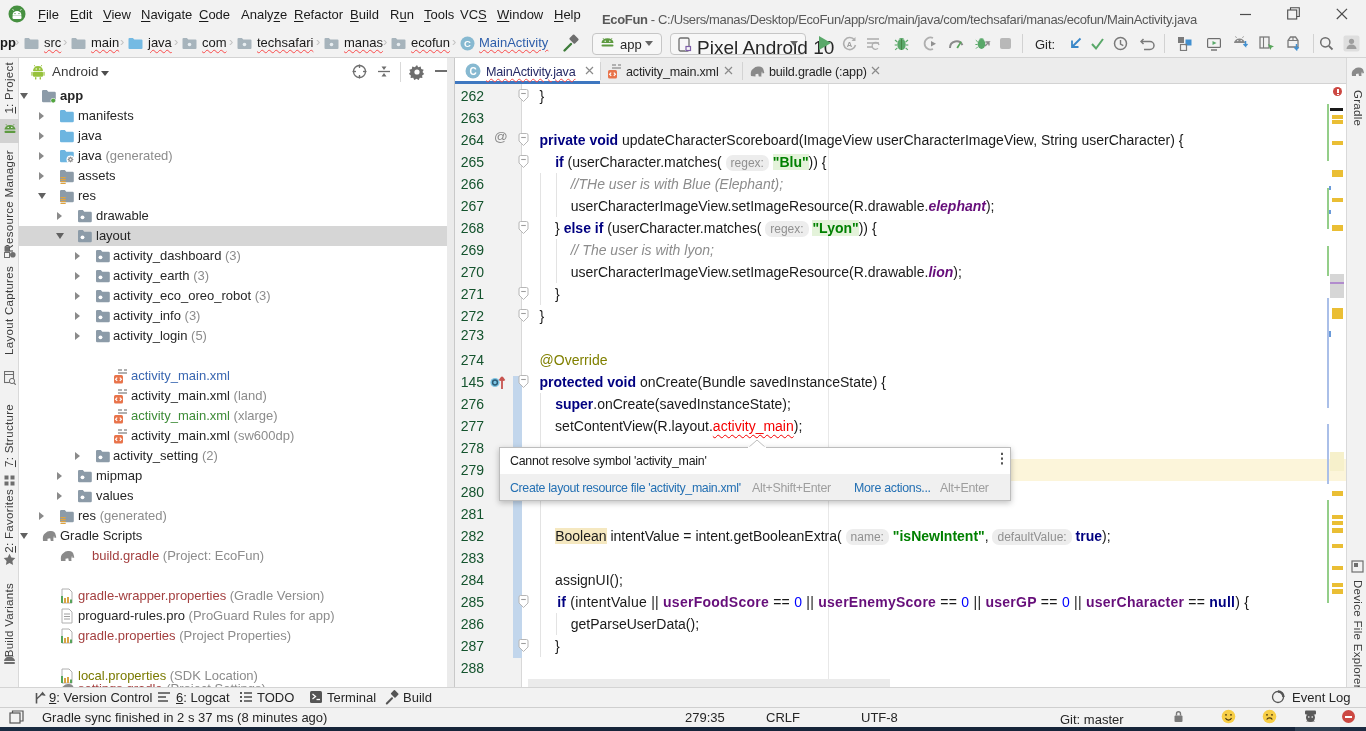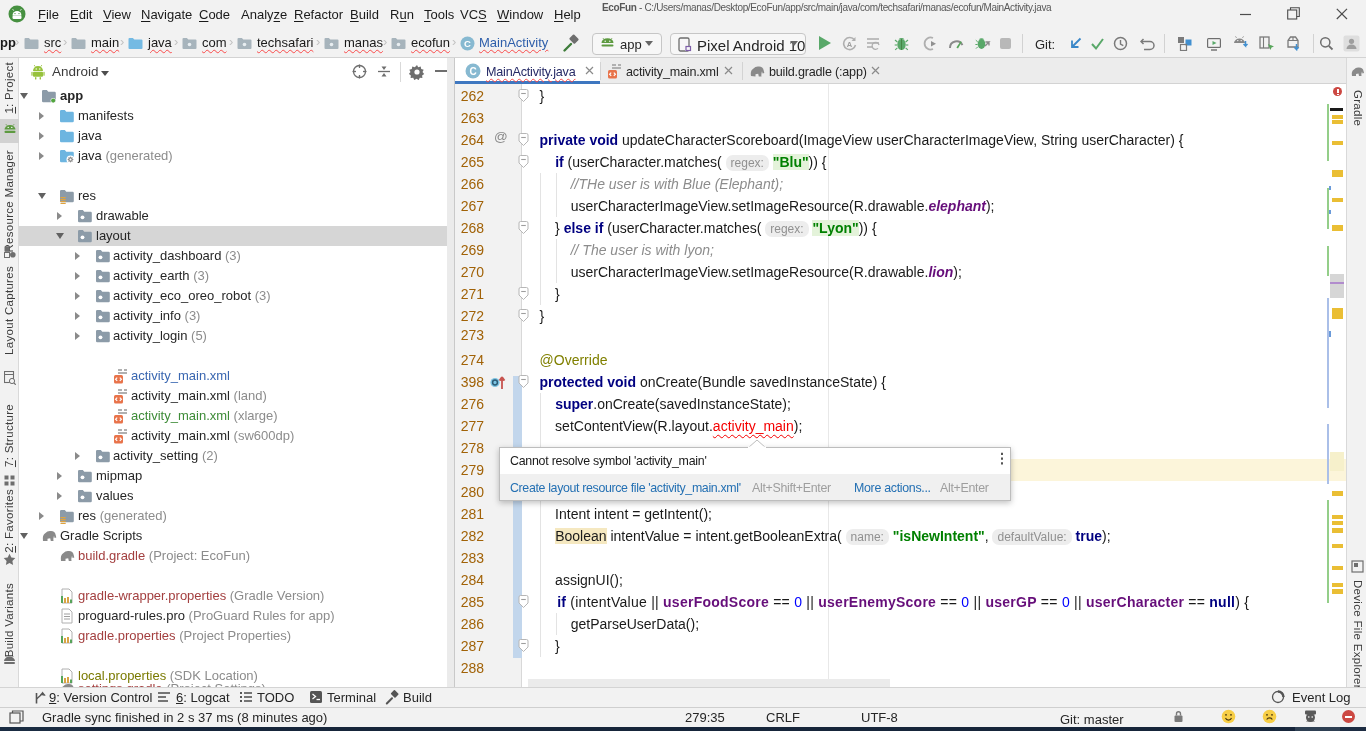--- a/index.html
+++ b/index.html
@@ -4,21 +4,21 @@
 <style>
   * { margin:0; padding:0; box-sizing:border-box; }
   html,body { width:1366px; height:731px; overflow:hidden; }
   body { font-family:"Liberation Sans", sans-serif; position:relative; background:#fff; font-size:13px; color:#262626; }
   .abs { position:absolute; }
   
   #titlebar { left:0; top:0; width:1366px; height:28px; background:#f2f2f2; }
   #toolbar { left:0; top:28px; width:1366px; height:30px; background:#f2f2f2; border-bottom:1px solid #d3d3d3; }
   .menu { position:absolute; top:7px; font-size:13px; color:#1a1a1a; }
   .menu u { text-decoration:underline; text-underline-offset:2px; }
-  #wintitle { position:absolute; top:2px; left:602px; font-size:10px; color:#585858; white-space:pre; letter-spacing:-0.35px; }
+  #wintitle { position:absolute; top:12px; left:602px; font-size:13px; color:#585858; white-space:pre; letter-spacing:-0.35px; }
   .crumb { position:absolute; top:35px; font-size:13px; color:#1a1a1a; }
   .sq { text-decoration:underline; text-decoration-style:wavy; text-decoration-color:#fa4b4b; text-decoration-thickness:1px; text-underline-offset:2px; }
   .chev { position:absolute; top:34px; color:#c2c2c2; font-size:13px; }
   .combo { position:absolute; top:33px; height:22px; border:1px solid #c6c6c6; border-radius:4px; background:#f7f7f7; font-size:13px; color:#1a1a1a; }
   
   #lstrip { left:0; top:58px; width:19px; height:629px; background:#f2f2f2; border-right:1px solid #d9d9d9; }
   #rstrip { left:1346px; top:58px; width:20px; height:629px; background:#f2f2f2; border-left:1px solid #d9d9d9; }
   .vtext { position:absolute; writing-mode:vertical-rl; transform:rotate(180deg); font-size:11.5px; color:#3c3c3c; letter-spacing:0.3px; }
   .vtext2 { position:absolute; writing-mode:vertical-rl; font-size:11.5px; color:#3c3c3c; letter-spacing:0.3px; }
   
@@ -27,21 +27,21 @@
   .trow { position:absolute; left:0; width:428px; height:20px; line-height:20px; font-size:13px; color:#262626; white-space:pre; }
   .trow .cnt { color:#8c8c8c; }
   .arr-e { position:absolute; width:0; height:0; border-left:4.5px solid transparent; border-right:4.5px solid transparent; border-top:6px solid #616161; margin-top:7px; }
   .arr-c { position:absolute; width:0; height:0; border-top:4px solid transparent; border-bottom:4px solid transparent; border-left:5.5px solid #8a8a8a; margin-top:6px; }
   .ticon { position:absolute; top:2px; width:16px; height:16px; }
   .tlabel { position:absolute; top:0; }
   
   #editor { left:455px; top:84px; width:891px; height:603px; background:#fff; overflow:hidden; }
   #tabbar { left:455px; top:58px; width:891px; height:26px; background:#ececec; border-bottom:1px solid #d3d3d3; }
   #gutter { position:absolute; left:0; top:0; width:67px; height:603px; background:#f2f2f2; border-right:1px solid #d8d8d8; }
-  .lnum { position:absolute; width:46px; text-align:right; font-size:14px; color:#a16207; line-height:22px; left:-17px;}
+  .lnum { position:absolute; width:46px; text-align:right; font-size:14px; color:#14532d; line-height:22px; left:-17px;}
   .cline { position:absolute; left:69px; font-size:14px; line-height:22px; white-space:pre; color:#1a1a1a; letter-spacing:0px; }
   .kw { color:#000080; font-weight:bold; }
   .str { color:#008000; font-weight:bold; }
   .strh { background:#e4f3da; }
   .cmt { color:#8c8c8c; font-style:italic; }
   .fld { color:#660e7a; font-weight:bold; }
   .fldi { color:#660e7a; font-weight:bold; font-style:italic; }
   .num { color:#0000ff; }
   .err { color:#f50000; text-decoration:underline; text-decoration-style:wavy; text-decoration-color:#f50000; text-decoration-thickness:1px; text-underline-offset:3px; }
   .chip { display:inline-block; background:#ededed; border-radius:7px; color:#909090; font-size:12px; padding:0 5px; line-height:16px; vertical-align:baseline; }
@@ -152,21 +152,21 @@
     <rect x="1.5" y="6.5" width="12" height="2" rx="1" fill="#5d9a40"></rect>
   </svg>
 <div class="abs" style="left:620px;top:37px;font-size:13px">app</div>
 <div class="abs" style="left:645px;top:41px;width:0;height:0;border-left:4px solid transparent;border-right:4px solid transparent;border-top:5px solid #666"></div>
 <div class="combo" style="left:670px;width:136px"></div>
 <svg class="abs" style="left:678px;top:37px" width="15" height="15" viewBox="0 0 15 15">
     <rect x="1" y="1" width="10" height="13" rx="1.5" fill="none" stroke="#6e6e6e" stroke-width="1.3"></rect>
     <rect x="7" y="9" width="6" height="5" fill="#f7f7f7"></rect>
     <rect x="8" y="9.5" width="4.5" height="4" fill="none" stroke="#7d5ea8" stroke-width="1.2"></rect>
   </svg>
-<div class="abs" style="left:697px;top:37px;font-size:15px">Pixel Android 10</div>
+<div class="abs" style="left:697px;top:37px;font-size:19px">Pixel Android 10</div>
 <div class="abs" style="left:790px;top:41px;width:0;height:0;border-left:4px solid transparent;border-right:4px solid transparent;border-top:5px solid #666"></div>
 <div class="abs" style="left:819px;top:36px;width:0;height:0;border-top:7px solid transparent;border-bottom:7px solid transparent;border-left:12px solid #59a869"></div>
 <svg class="abs" style="left:842px;top:36px" width="15" height="15" viewBox="0 0 15 15">
     <path d="M12.5 4 a6 6 0 1 0 1 5" fill="none" stroke="#afafaf" stroke-width="1.6"></path>
     <path d="M13.5 1 v4 h-4 z" fill="#afafaf"></path>
     <text x="7.5" y="11" font-size="7.5" fill="#9e9e9e" text-anchor="middle" font-weight="bold">A</text>
   </svg>
 <svg class="abs" style="left:866px;top:36px" width="15" height="15" viewBox="0 0 15 15">
     <line x1="1" y1="3" x2="13" y2="3" stroke="#afafaf" stroke-width="1.6"></line>
     <line x1="1" y1="7" x2="13" y2="7" stroke="#afafaf" stroke-width="1.6"></line>
@@ -363,20 +363,27 @@
         <path d="M1 3.2 a1.2 1.2 0 0 1 1.2-1.2 h3.6 l1.5 1.8 h6.3 a1.2 1.2 0 0 1 1.2 1.2 V13 a1.2 1.2 0 0 1 -1.2 1.2 H2.2 A1.2 1.2 0 0 1 1 13 z" fill="#6db5e0"></path>
       </svg><span class="tlabel" style="left:59px">java</span></div>
 
 <div class="trow" style="top:88px"><span class="arr-c" style="left:20px"></span><svg class="ticon" style="left:40px" viewBox="0 0 16 16">
         <path d="M1 3.2 a1.2 1.2 0 0 1 1.2-1.2 h3.6 l1.5 1.8 h6.3 a1.2 1.2 0 0 1 1.2 1.2 V13 a1.2 1.2 0 0 1 -1.2 1.2 H2.2 A1.2 1.2 0 0 1 1 13 z" fill="#6db5e0"></path>
         <circle cx="11.5" cy="11.5" r="4" fill="#fff"></circle>
         <path d="M11.5 8.2 l0.7 1.4 1.5-0.3 -0.3 1.5 1.4 0.7 -1.4 0.7 0.3 1.5 -1.5-0.3 -0.7 1.4 -0.7-1.4 -1.5 0.3 0.3-1.5 -1.4-0.7 1.4-0.7 -0.3-1.5 1.5 0.3 z" fill="#8a8a8a"></path>
         <circle cx="11.5" cy="11.5" r="1" fill="#fff"></circle>
       </svg><span class="tlabel" style="left:59px">java <span class="cnt">(generated)</span></span></div>
 
+<div class="trow" style="top:108px"><span class="arr-c" style="left:20px"></span><svg class="ticon" style="left:40px" viewBox="0 0 16 16">
+        <path d="M1 3.2 a1.2 1.2 0 0 1 1.2-1.2 h3.6 l1.5 1.8 h6.3 a1.2 1.2 0 0 1 1.2 1.2 V13 a1.2 1.2 0 0 1 -1.2 1.2 H2.2 A1.2 1.2 0 0 1 1 13 z" fill="#8c9ba8"></path>
+        <rect x="1.5" y="9" width="5.2" height="1.2" fill="#e0a33e"></rect>
+        <rect x="1.5" y="11" width="5.2" height="1.2" fill="#e0a33e"></rect>
+        <rect x="1.5" y="13" width="5.2" height="1.2" fill="#e0a33e"></rect>
+        <rect x="1.5" y="15" width="5.2" height="1.2" fill="#e0a33e"></rect>
+      </svg><span class="tlabel" style="left:59px">assets</span></div>
 
 <div class="trow" style="top:128px"><span class="arr-e" style="left:19px"></span><svg class="ticon" style="left:40px" viewBox="0 0 16 16">
         <path d="M1 3.2 a1.2 1.2 0 0 1 1.2-1.2 h3.6 l1.5 1.8 h6.3 a1.2 1.2 0 0 1 1.2 1.2 V13 a1.2 1.2 0 0 1 -1.2 1.2 H2.2 A1.2 1.2 0 0 1 1 13 z" fill="#8c9ba8"></path>
         <rect x="1.5" y="9" width="5.2" height="1.2" fill="#e0a33e"></rect>
         <rect x="1.5" y="11" width="5.2" height="1.2" fill="#e0a33e"></rect>
         <rect x="1.5" y="13" width="5.2" height="1.2" fill="#e0a33e"></rect>
         <rect x="1.5" y="15" width="5.2" height="1.2" fill="#e0a33e"></rect>
       </svg><span class="tlabel" style="left:59px">res</span></div>
 
 <div class="trow" style="top:148px"><span class="arr-c" style="left:38px"></span><svg class="ticon" style="left:58px" viewBox="0 0 16 16">
@@ -469,21 +476,21 @@
 <div class="trow" style="top:448px"><span class="arr-c" style="left:20px"></span><svg class="ticon" style="left:40px" viewBox="0 0 16 16">
         <path d="M1 3.2 a1.2 1.2 0 0 1 1.2-1.2 h3.6 l1.5 1.8 h6.3 a1.2 1.2 0 0 1 1.2 1.2 V13 a1.2 1.2 0 0 1 -1.2 1.2 H2.2 A1.2 1.2 0 0 1 1 13 z" fill="#8c9ba8"></path>
         <rect x="1.5" y="9" width="5.2" height="1.2" fill="#e0a33e"></rect>
         <rect x="1.5" y="11" width="5.2" height="1.2" fill="#e0a33e"></rect>
         <rect x="1.5" y="13" width="5.2" height="1.2" fill="#e0a33e"></rect>
         <rect x="1.5" y="15" width="5.2" height="1.2" fill="#e0a33e"></rect>
       </svg><span class="tlabel" style="left:59px">res <span class="cnt">(generated)</span></span></div>
 
 <div class="trow" style="top:488px"><svg class="ticon" style="left:40px" viewBox="0 0 16 16">
         <path d="M2 13 Q1 7 4.5 5 Q6.5 2.5 10 3 Q14 3 14.7 7 L15.3 9.5 L13.6 10 L13 7.8 Q12 11 12.5 13 L9.8 13 L9.2 10.2 L6.5 10.7 L6.5 13 z" fill="#8a8a8a"></path>
-      </svg><span class="tlabel" style="left:59px"><span style="color:#a33f3f">build.gradle</span> <span class="cnt">(Project: EcoFun)</span></span></div>
+      </svg><span class="tlabel" style="left:73px"><span style="color:#a33f3f">build.gradle</span> <span class="cnt">(Project: EcoFun)</span></span></div>
 
 
 <div class="trow" style="top:528px"><svg class="ticon" style="left:40px" viewBox="0 0 16 16">
         <path d="M3 1 h7 l3 3 v11 h-10 z" fill="#fff" stroke="#b0b0b0" stroke-width="1"></path>
         <rect x="2" y="8" width="2" height="7" fill="#57a55a"></rect>
         <rect x="5" y="10" width="2" height="5" fill="#d9a343"></rect>
         <rect x="8" y="9" width="2" height="6" fill="#d9a343"></rect>
         <rect x="11" y="11.5" width="2" height="3.5" fill="#57a55a"></rect>
       </svg><span class="tlabel" style="left:59px"><span style="color:#a33f3f">gradle-wrapper.properties</span> <span class="cnt">(Gradle Version)</span></span></div>
 
@@ -573,21 +580,21 @@
 <div class="lnum" style="top:67px">265</div>
 <div class="lnum" style="top:89px">266</div>
 <div class="lnum" style="top:111px">267</div>
 <div class="lnum" style="top:133px">268</div>
 <div class="lnum" style="top:155px">269</div>
 <div class="lnum" style="top:177px">270</div>
 <div class="lnum" style="top:199px">271</div>
 <div class="lnum" style="top:221px">272</div>
 <div class="lnum" style="top:240px">273</div>
 <div class="lnum" style="top:265px">274</div>
-<div class="lnum" style="top:287px">398</div>
+<div class="lnum" style="top:287px">145</div>
 <div class="lnum" style="top:309px">276</div>
 <div class="lnum" style="top:331px">277</div>
 <div class="lnum" style="top:353px">278</div>
 <div class="lnum" style="top:375px">279</div>
 <div class="lnum" style="top:397px">280</div>
 <div class="lnum" style="top:419px">281</div>
 <div class="lnum" style="top:441px">282</div>
 <div class="lnum" style="top:463px">283</div>
 <div class="lnum" style="top:485px">284</div>
 <div class="lnum" style="top:507px">285</div>
@@ -601,21 +608,20 @@
 <div class="cline" style="top:89px">            <span class="cmt">//THe user is with Blue (Elephant);</span></div>
 <div class="cline" style="top:133px">        } <span class="kw">else</span> <span class="kw">if</span> (userCharacter.matches( <span class="chip">regex:</span> <span class="str strh">"Lyon"</span>)) {</div>
 <div class="cline" style="top:155px">            <span class="cmt">// The user is with lyon;</span></div>
 <div class="cline" style="top:177px">            userCharacterImageView.setImageResource(R.drawable.<span class="fldi">lion</span>);</div>
 <div class="cline" style="top:199px">        }</div>
 <div class="cline" style="top:221px">    }</div>
 <div class="cline" style="top:265px">    <span style="color:#808000">@Override</span></div>
 <div class="cline" style="top:287px">    <span class="kw">protected</span> <span class="kw">void</span> onCreate(Bundle savedInstanceState) {</div>
 <div class="cline" style="top:309px">        <span class="kw">super</span>.onCreate(savedInstanceState);</div>
 <div class="cline" style="top:331px">        setContentView(R.layout.<span class="err">activity_main</span>);</div>
-<div class="cline" style="top:419px">        Intent intent = getIntent();</div>
 <div class="cline" style="top:441px">        <span style="background:#f5e8c0">Boolean</span> intentValue = intent.getBooleanExtra( <span class="chip">name:</span> <span class="str">"isNewIntent"</span>, <span class="chip">defaultValue:</span> <span class="kw">true</span>);</div>
 <div class="cline" style="top:485px">        assignUI();</div>
 <div class="cline" style="top:507px;letter-spacing:0.25px">        <span class="kw">if</span> (intentValue || <span class="fld">userFoodScore</span> == <span class="num">0</span> || <span class="fld">userEnemyScore</span> == <span class="num">0</span> || <span class="fld">userGP</span> == <span class="num">0</span> || <span class="fld">userCharacter</span> == <span class="kw">null</span>) {</div>
 <div class="cline" style="top:529px">            getParseUserData();</div>
 <div class="cline" style="top:551px">        }</div>
 <svg class="abs" style="left:63px;top:5px" width="11" height="13" viewBox="0 0 11 13">
       <path d="M1 2 a1.5 1.5 0 0 1 1.5-1.5 h6 A1.5 1.5 0 0 1 10 2 v6 L5.5 12.5 L1 8 z" fill="#fff" stroke="#b6b6b6" stroke-width="1"></path>
       <line x1="3.2" y1="4.5" x2="7.8" y2="4.5" stroke="#9e9e9e" stroke-width="1.1"></line>
     </svg>
 <svg class="abs" style="left:63px;top:49px" width="11" height="13" viewBox="0 0 11 13">

